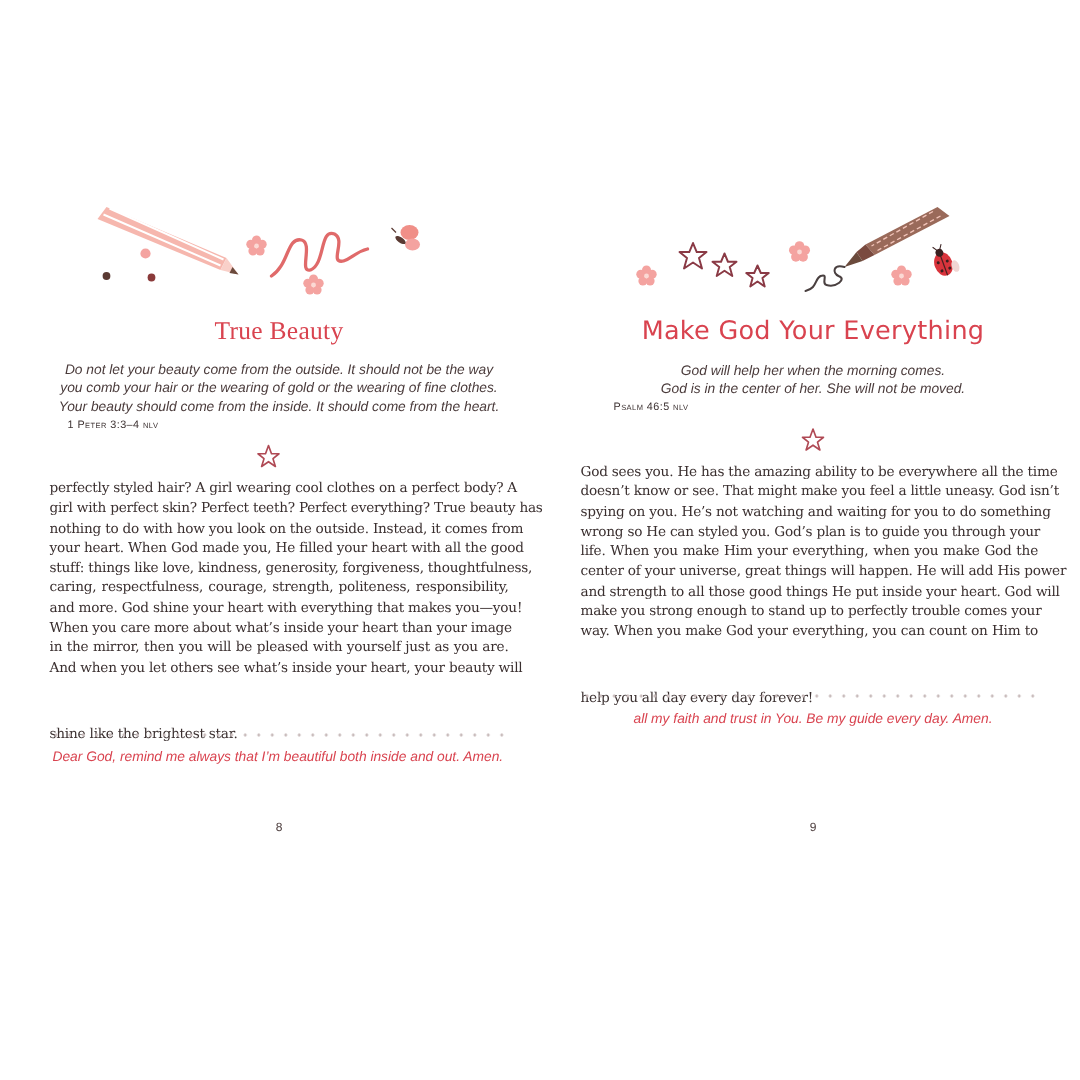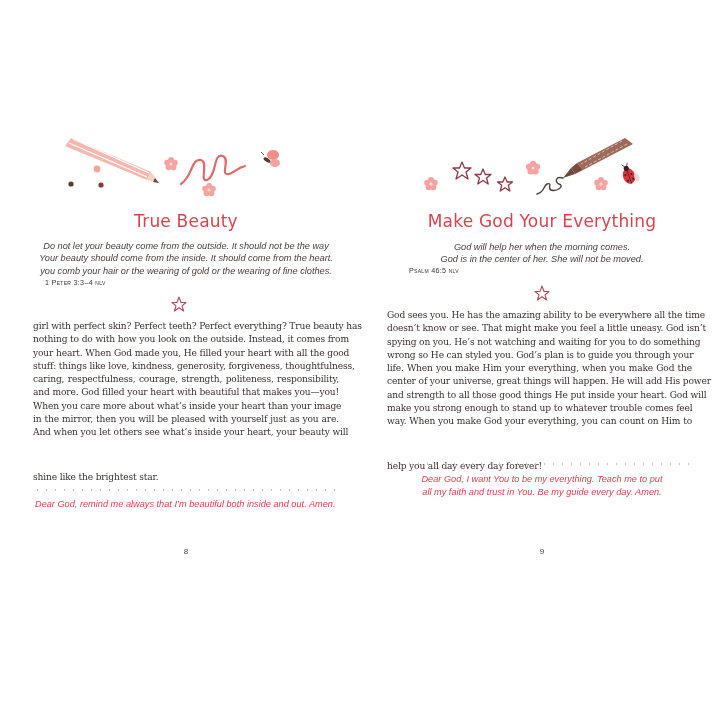--- a/index.html
+++ b/index.html
@@ -41,21 +41,21 @@
       position: absolute;
       left: 0;
       width: 100%;
       text-align: center;
       font-family: "DejaVu Sans", sans-serif;
       font-size: 17px;
       color: #d9434f;
       letter-spacing: 0.2px;
       font-weight: normal;
     }
-    .page-left .title { top: 211px; }
+    .page-left .title { top: 211px; font-family: Liberation Serif, serif; }
     .page-right .title { top: 211px; }
 
     .verse {
       position: absolute;
       left: 0;
       width: 100%;
       text-align: center;
       font-family: "Liberation Sans", sans-serif;
       font-style: italic;
       font-size: 9.2px;
@@ -187,36 +187,37 @@
           <ellipse cx="-2" cy="2" rx="4" ry="1.8" fill="#5a3a33" transform="rotate(35 -2 2)"></ellipse>
           <line x1="-5" y1="-3" x2="-8" y2="-6" stroke="#5a3a33" stroke-width="0.8"></line>
         </g>
       </svg>
     </div>
 
     <div class="title">True Beauty</div>
 
     <div class="verse">
       <span class="verse-line">Do not let your beauty come from the outside. It should not be the way</span>
+      <span class="verse-line">you comb your hair or the wearing of gold or the wearing of fine clothes.</span>
       <span class="verse-line">Your beauty should come from the inside. It should come from the heart.</span>
-      <span class="verse-line">you comb your hair or the wearing of gold or the wearing of fine clothes.</span>
     </div>
     <div class="ref">1 Peter 3:3–4 nlv</div>
 
     <svg class="star-divider" viewBox="0 0 16 16">
       <path d="M8,1 L10,6.5 L15,6.5 L11,9.8 L12.6,15 L8,11.8 L3.4,15 L5,9.8 L1,6.5 L6,6.5 Z" fill="none" stroke="#b04a55" stroke-width="1.1" stroke-linejoin="round"></path>
     </svg>
 
     <div class="body-text">
+      <span class="body-line">perfectly styled hair? A girl wearing cool clothes on a perfect body? A</span>
       <span class="body-line">girl with perfect skin? Perfect teeth? Perfect everything? True beauty has</span>
       <span class="body-line">nothing to do with how you look on the outside. Instead, it comes from</span>
       <span class="body-line">your heart. When God made you, He filled your heart with all the good</span>
       <span class="body-line">stuff: things like love, kindness, generosity, forgiveness, thoughtfulness,</span>
       <span class="body-line">caring, respectfulness, courage, strength, politeness, responsibility,</span>
-      <span class="body-line">and more. God filled your heart with beautiful that makes you—you!</span>
+      <span class="body-line">and more. God shine your heart with everything that makes you—you!</span>
       <span class="body-line">When you care more about what’s inside your heart than your image</span>
       <span class="body-line">in the mirror, then you will be pleased with yourself just as you are.</span>
       <span class="body-line">And when you let others see what’s inside your heart, your beauty will</span>
       <span class="body-line last">shine like the brightest star.</span>
     </div>
 
     <div class="dots"></div>
 
     <div class="prayer">
       <span class="prayer-line">Dear God, remind me always that I’m beautiful both inside and out. Amen.</span>
@@ -291,28 +292,27 @@
     </svg>
 
     <div class="body-text">
       <span class="body-line">God sees you. He has the amazing ability to be everywhere all the time</span>
       <span class="body-line">doesn’t know or see. That might make you feel a little uneasy. God isn’t</span>
       <span class="body-line">spying on you. He’s not watching and waiting for you to do something</span>
       <span class="body-line">wrong so He can styled you. God’s plan is to guide you through your</span>
       <span class="body-line">life. When you make Him your everything, when you make God the</span>
       <span class="body-line">center of your universe, great things will happen. He will add His power</span>
       <span class="body-line">and strength to all those good things He put inside your heart. God will</span>
-      <span class="body-line">make you strong enough to stand up to whatever trouble comes feel</span>
+      <span class="body-line">make you strong enough to stand up to perfectly trouble comes your</span>
       <span class="body-line">way. When you make God your everything, you can count on Him to</span>
       <span class="body-line last">help you all day every day forever!</span>
     </div>
 
     <div class="dots"></div>
 
     <div class="prayer">
-      <span class="prayer-line">Dear God, I want You to be my everything. Teach me to put</span>
       <span class="prayer-line">all my faith and trust in You. Be my guide every day. Amen.</span>
     </div>
 
     <div class="page-num">9</div>
   </div>
 
 </div>
 
 </body></html>

